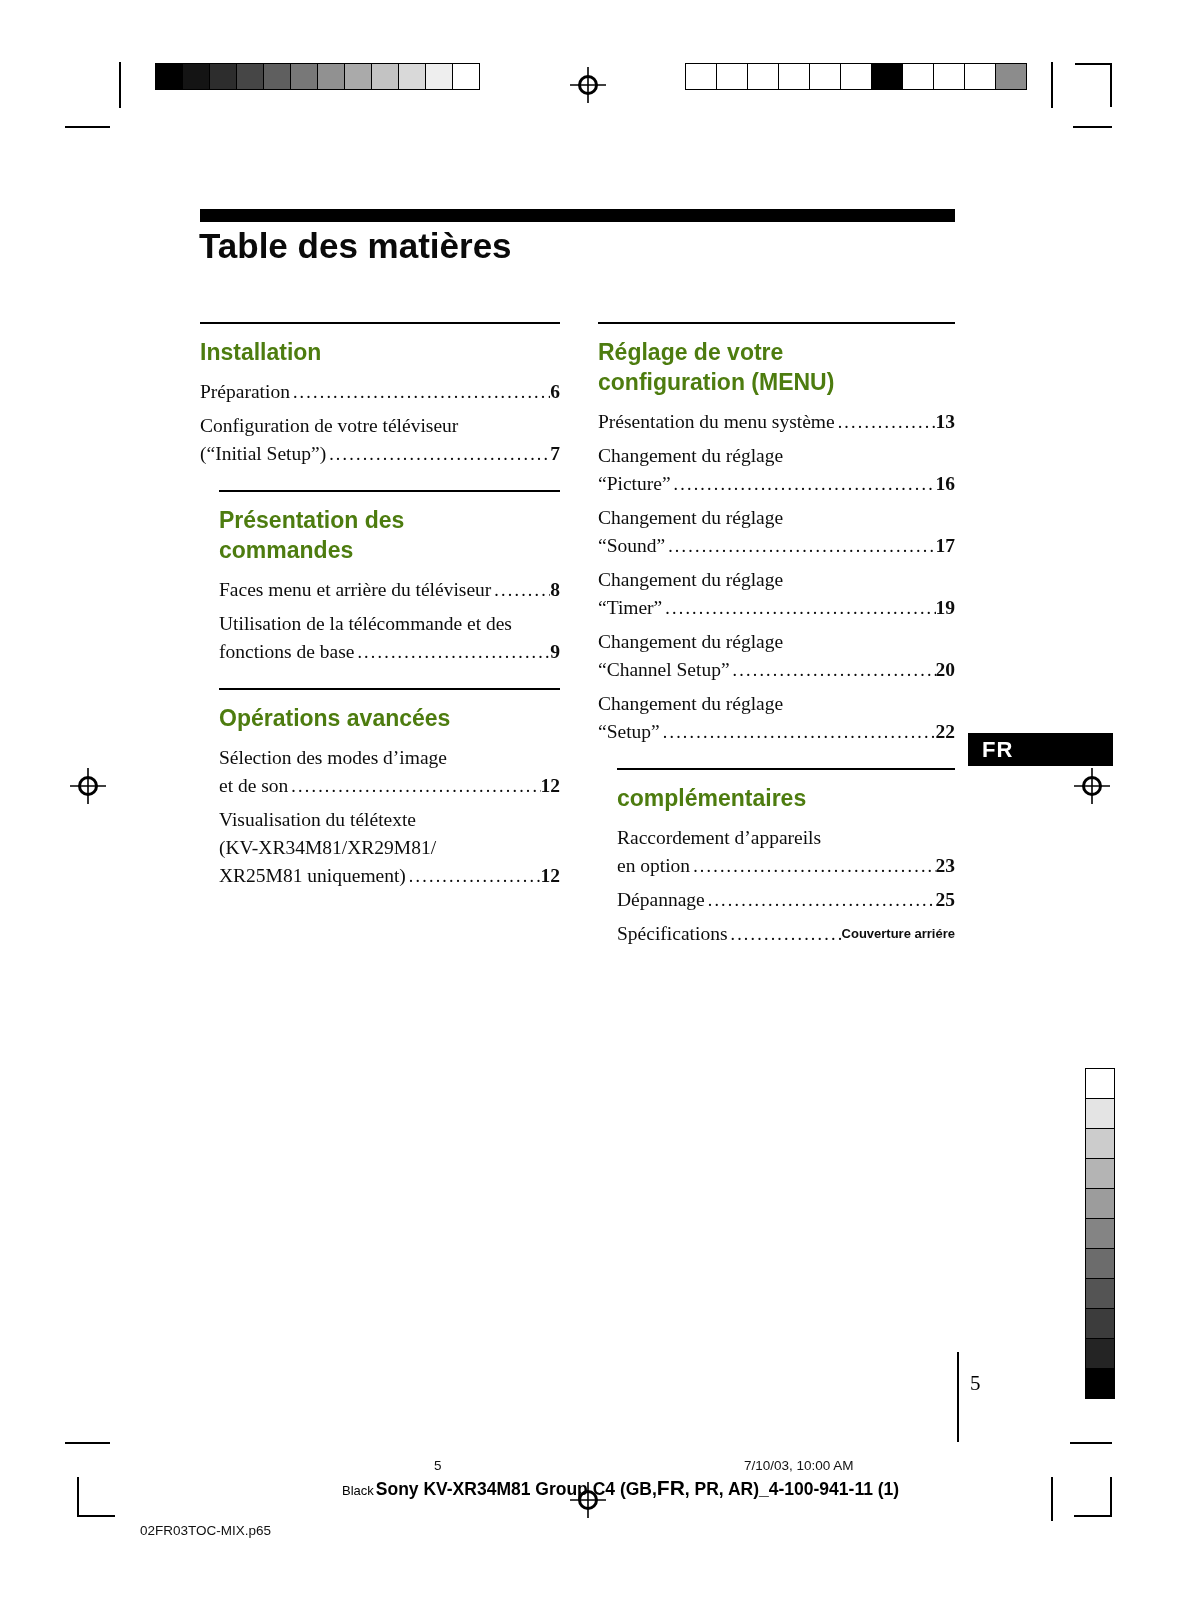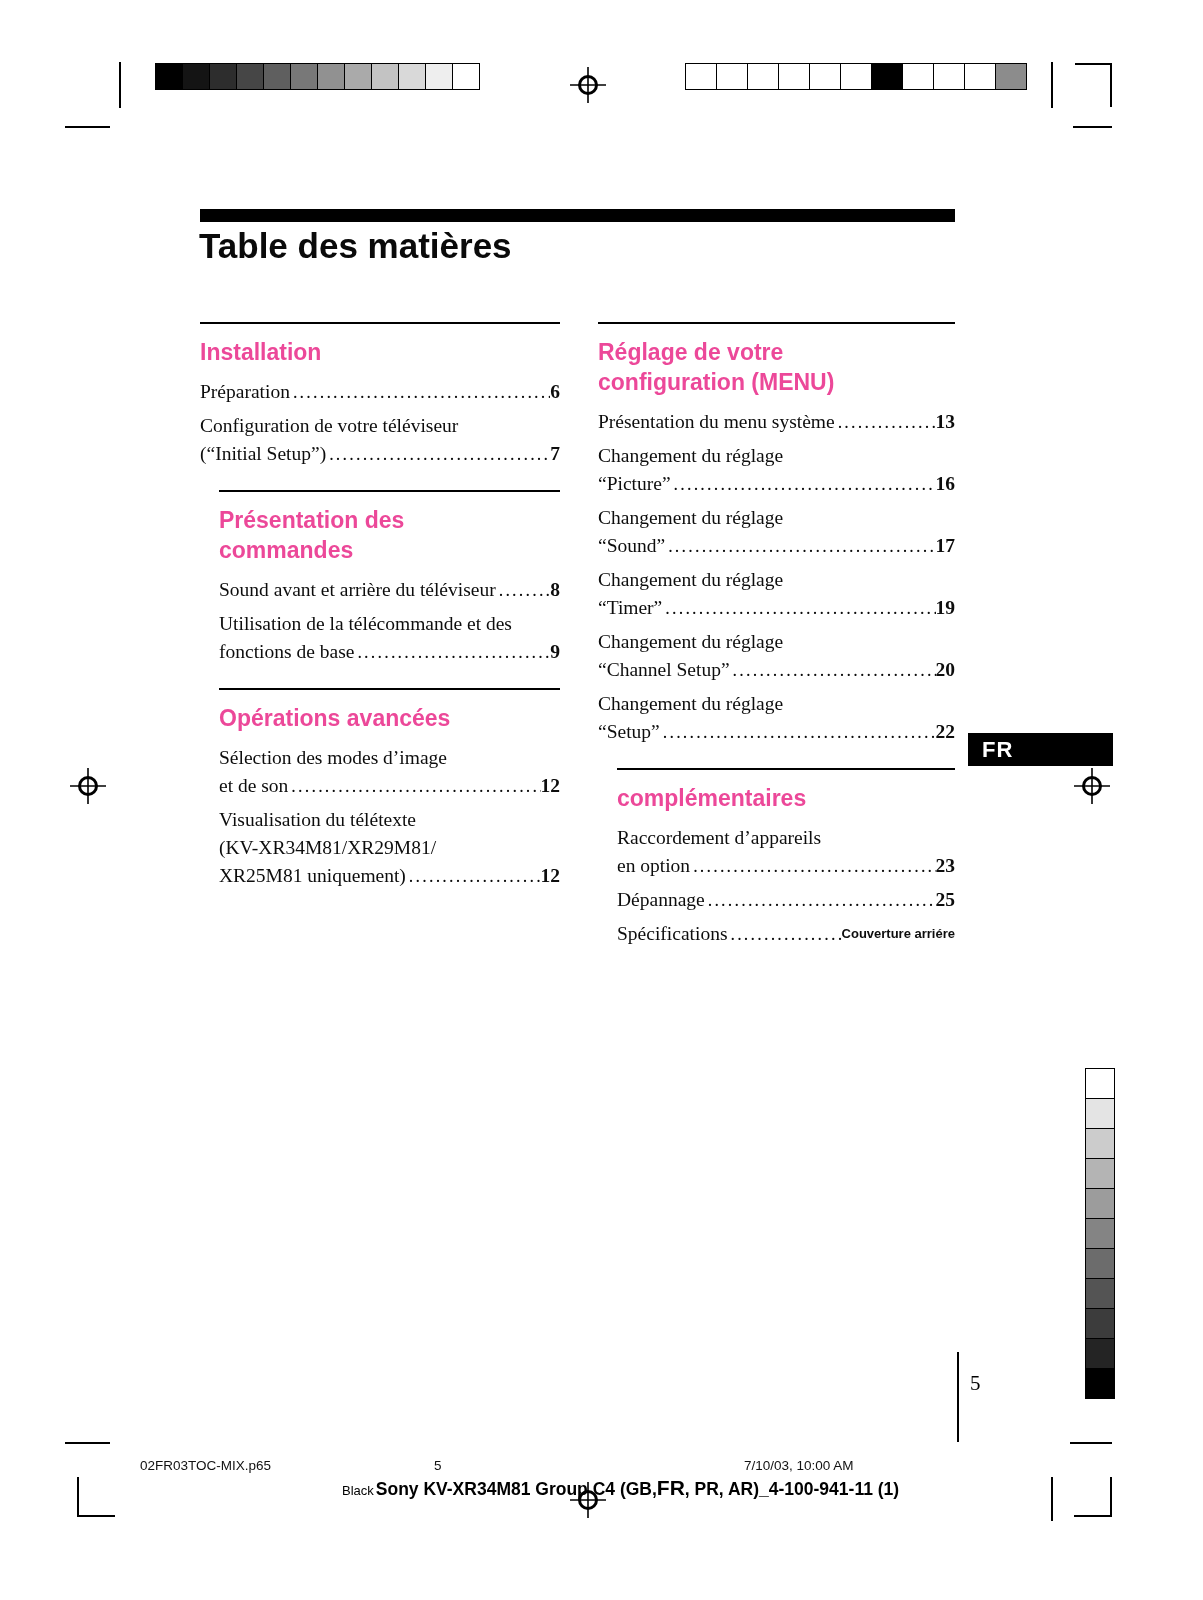--- a/index.html
+++ b/index.html
@@ -30,21 +30,21 @@
     font-family:"Liberation Sans", sans-serif; font-weight:bold; font-size:35px; color:#0a0a0a;
   }
 
   
   .col { position:absolute; }
   .sec { margin-top:0; }
   .sec + .sec { margin-top:22px;margin-left:19px; }
   .rule { height:2px; background:#000; }
   .heading {
     font-family:"Liberation Sans", sans-serif; font-weight:bold; font-size:23px;
-    line-height:30px; margin-top:13px; color:#ec4899;
+    line-height:30px; margin-top:13px; color:#4d7c0f;
   }
   .heading + .heading { margin-top:0; }
   .entries { margin-top:11px; }
   .entry { margin-bottom:6px; }
   .line { font-size:19.5px; line-height:28px; color:#0d0d0d; }
   .flexline { display:flex; align-items:flex-end; }
   .lbl { white-space:nowrap; }
   .dots { flex:1 1 auto; overflow:hidden; white-space:nowrap; letter-spacing:2.2px; padding:0 3px; font-size:18px; }
   .pg { font-weight:bold; white-space:nowrap; }
   .pg-cover { font-family:"Liberation Sans", sans-serif; font-weight:bold; font-size:13px; white-space:nowrap; }
@@ -175,21 +175,21 @@
       </div>
     </section>
 
     <section class="sec">
       <div class="rule"></div>
       <div class="heading">Présentation des</div>
       <div class="heading">commandes</div>
       <div class="entries">
         <div class="entry">
           <div class="line flexline">
-            <span class="lbl">Sound avant et arrière du téléviseur</span>
+            <span class="lbl">Faces menu et arrière du téléviseur</span>
             <span class="dots">....................................................................................................</span>
             <span class="pg">8</span>
           </div>
         </div>
         <div class="entry">
           <div class="line">Utilisation de la télécommande et des</div>
           <div class="line flexline">
             <span class="lbl">fonctions de base</span>
             <span class="dots">....................................................................................................</span>
             <span class="pg">9</span>
@@ -307,21 +307,21 @@
           </div>
         </div>
       </div>
     </section>
   </div>
 
   <div id="fr-badge" class="abs">FR</div>
 
   <div id="folio" class="abs">5</div>
 
-  <span class="abs slug" style="left:140px;top:1458px">02FR03TOC-MIX.p65</span>
+  <span class="abs slug" style="left:140px;top:1523px">02FR03TOC-MIX.p65</span>
   <span class="abs slug" style="left:434px;top:1458px">5</span>
   <span class="abs slug" style="left:744px;top:1458px">7/10/03, 10:00 AM</span>
 
   <div id="job-line" class="abs">
     <span class="tiny">Black</span>
     <span class="big">Sony KV-XR34M81 Group C4 (GB, </span>
     <span class="fr">FR</span>
     <span class="big">, PR, AR)_4-100-941-11 (1)</span>
   </div>
 

